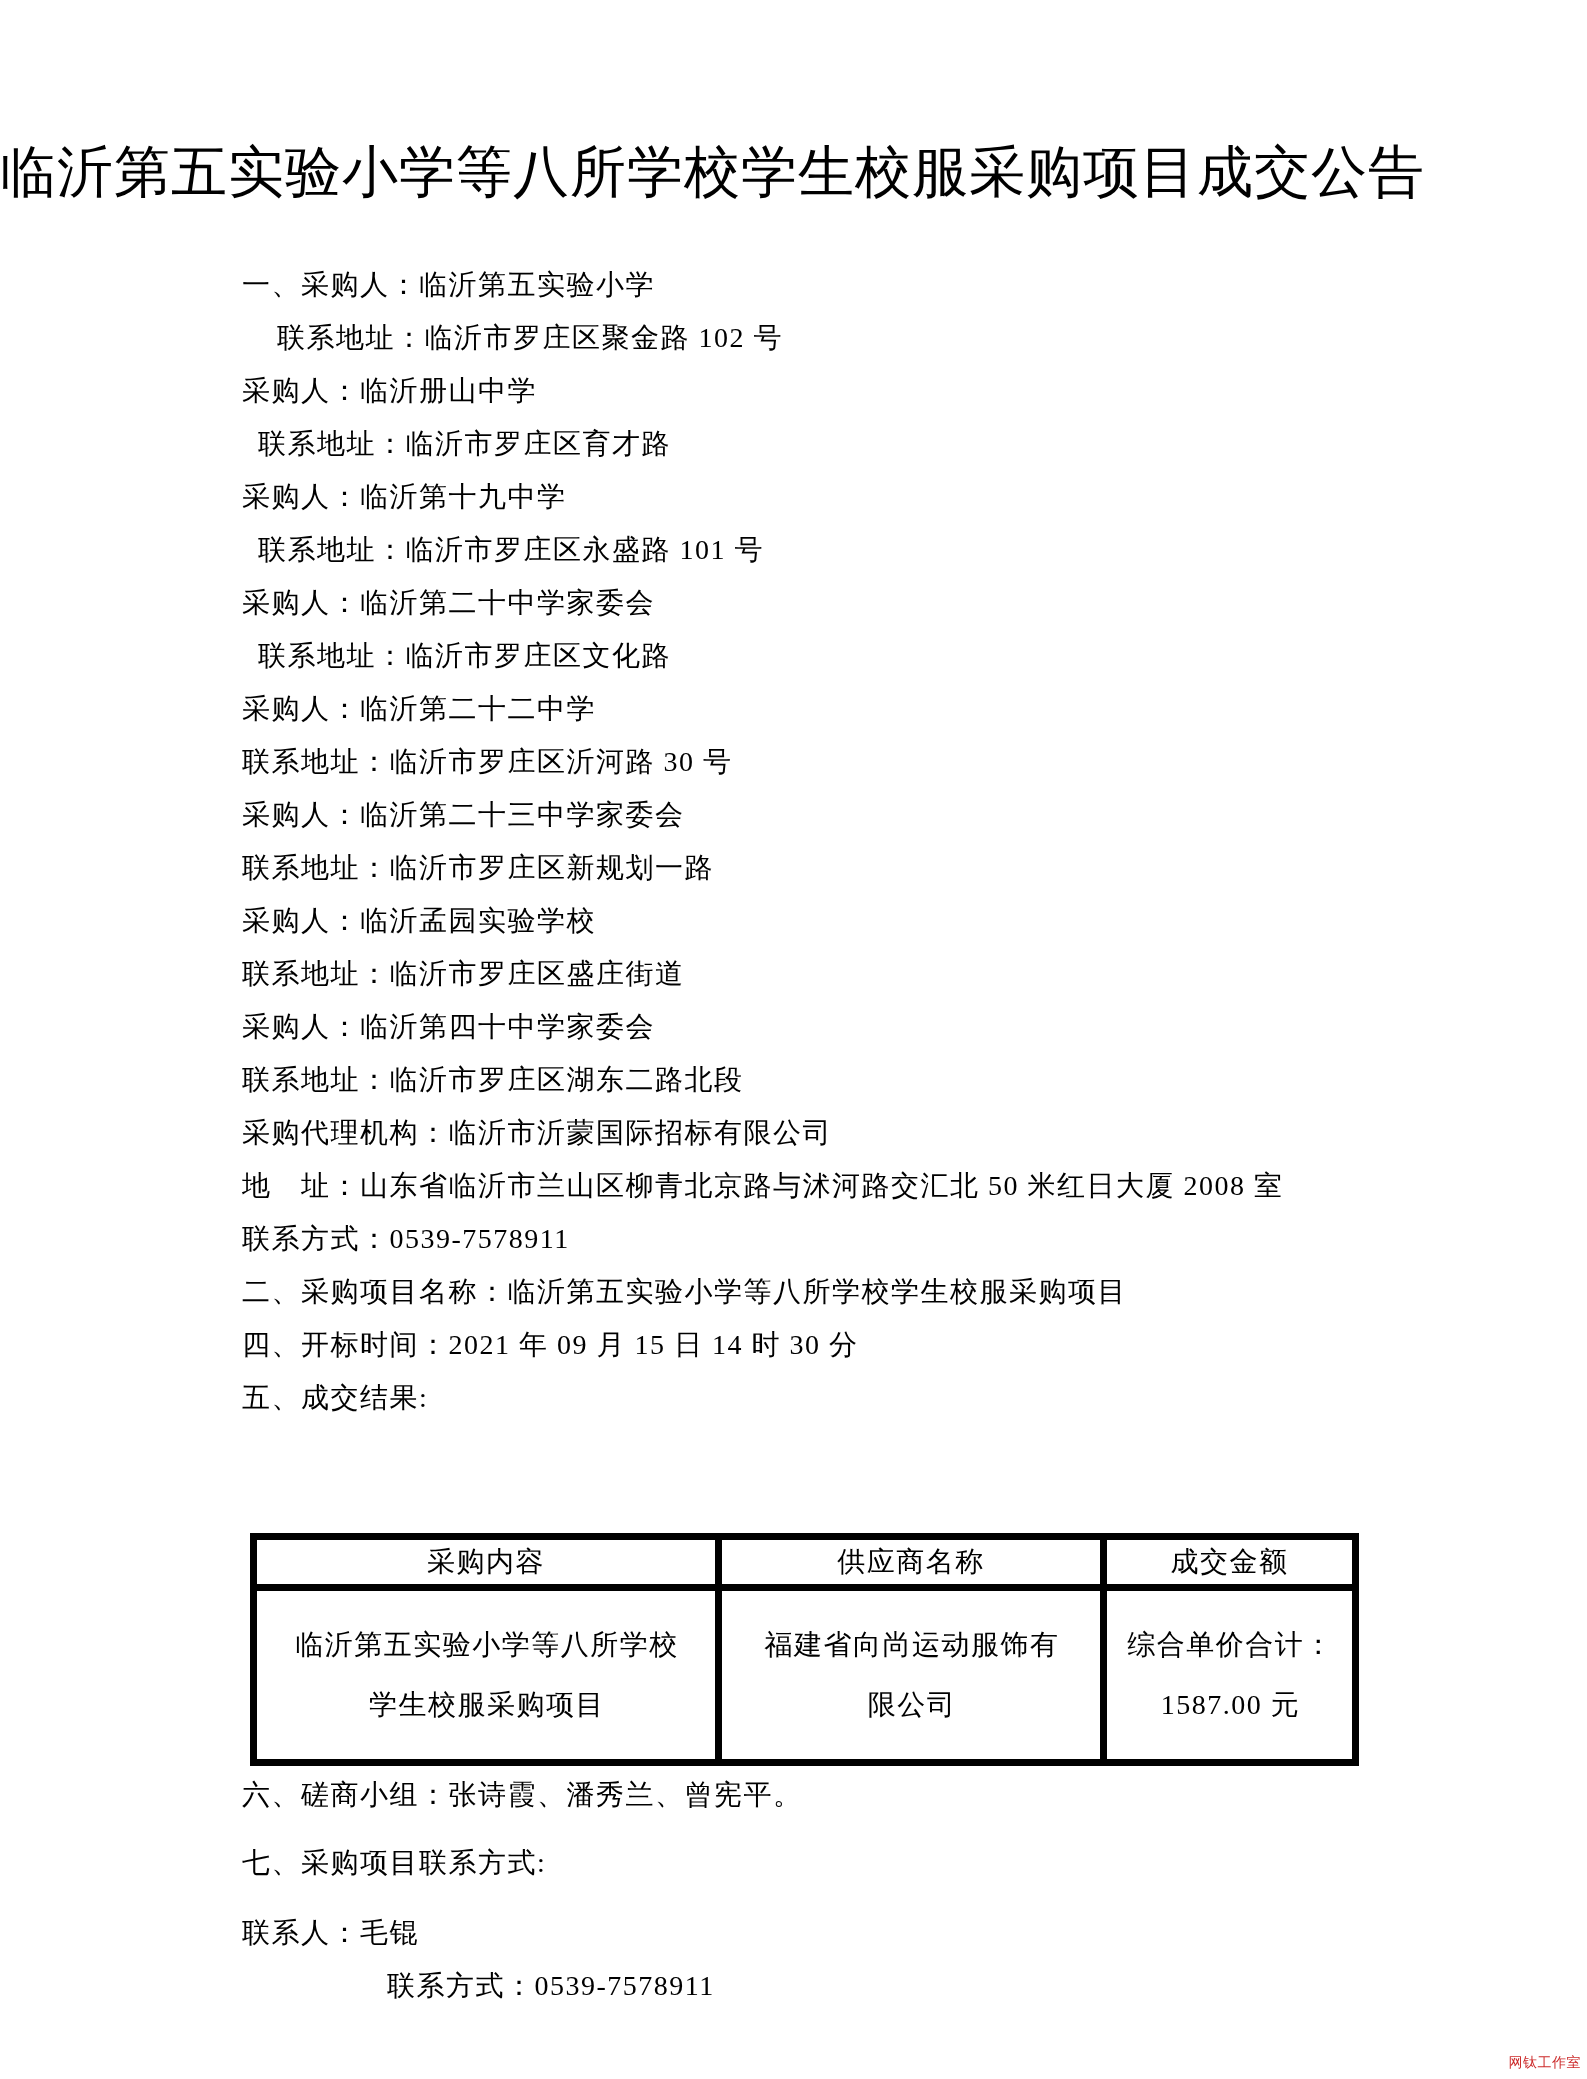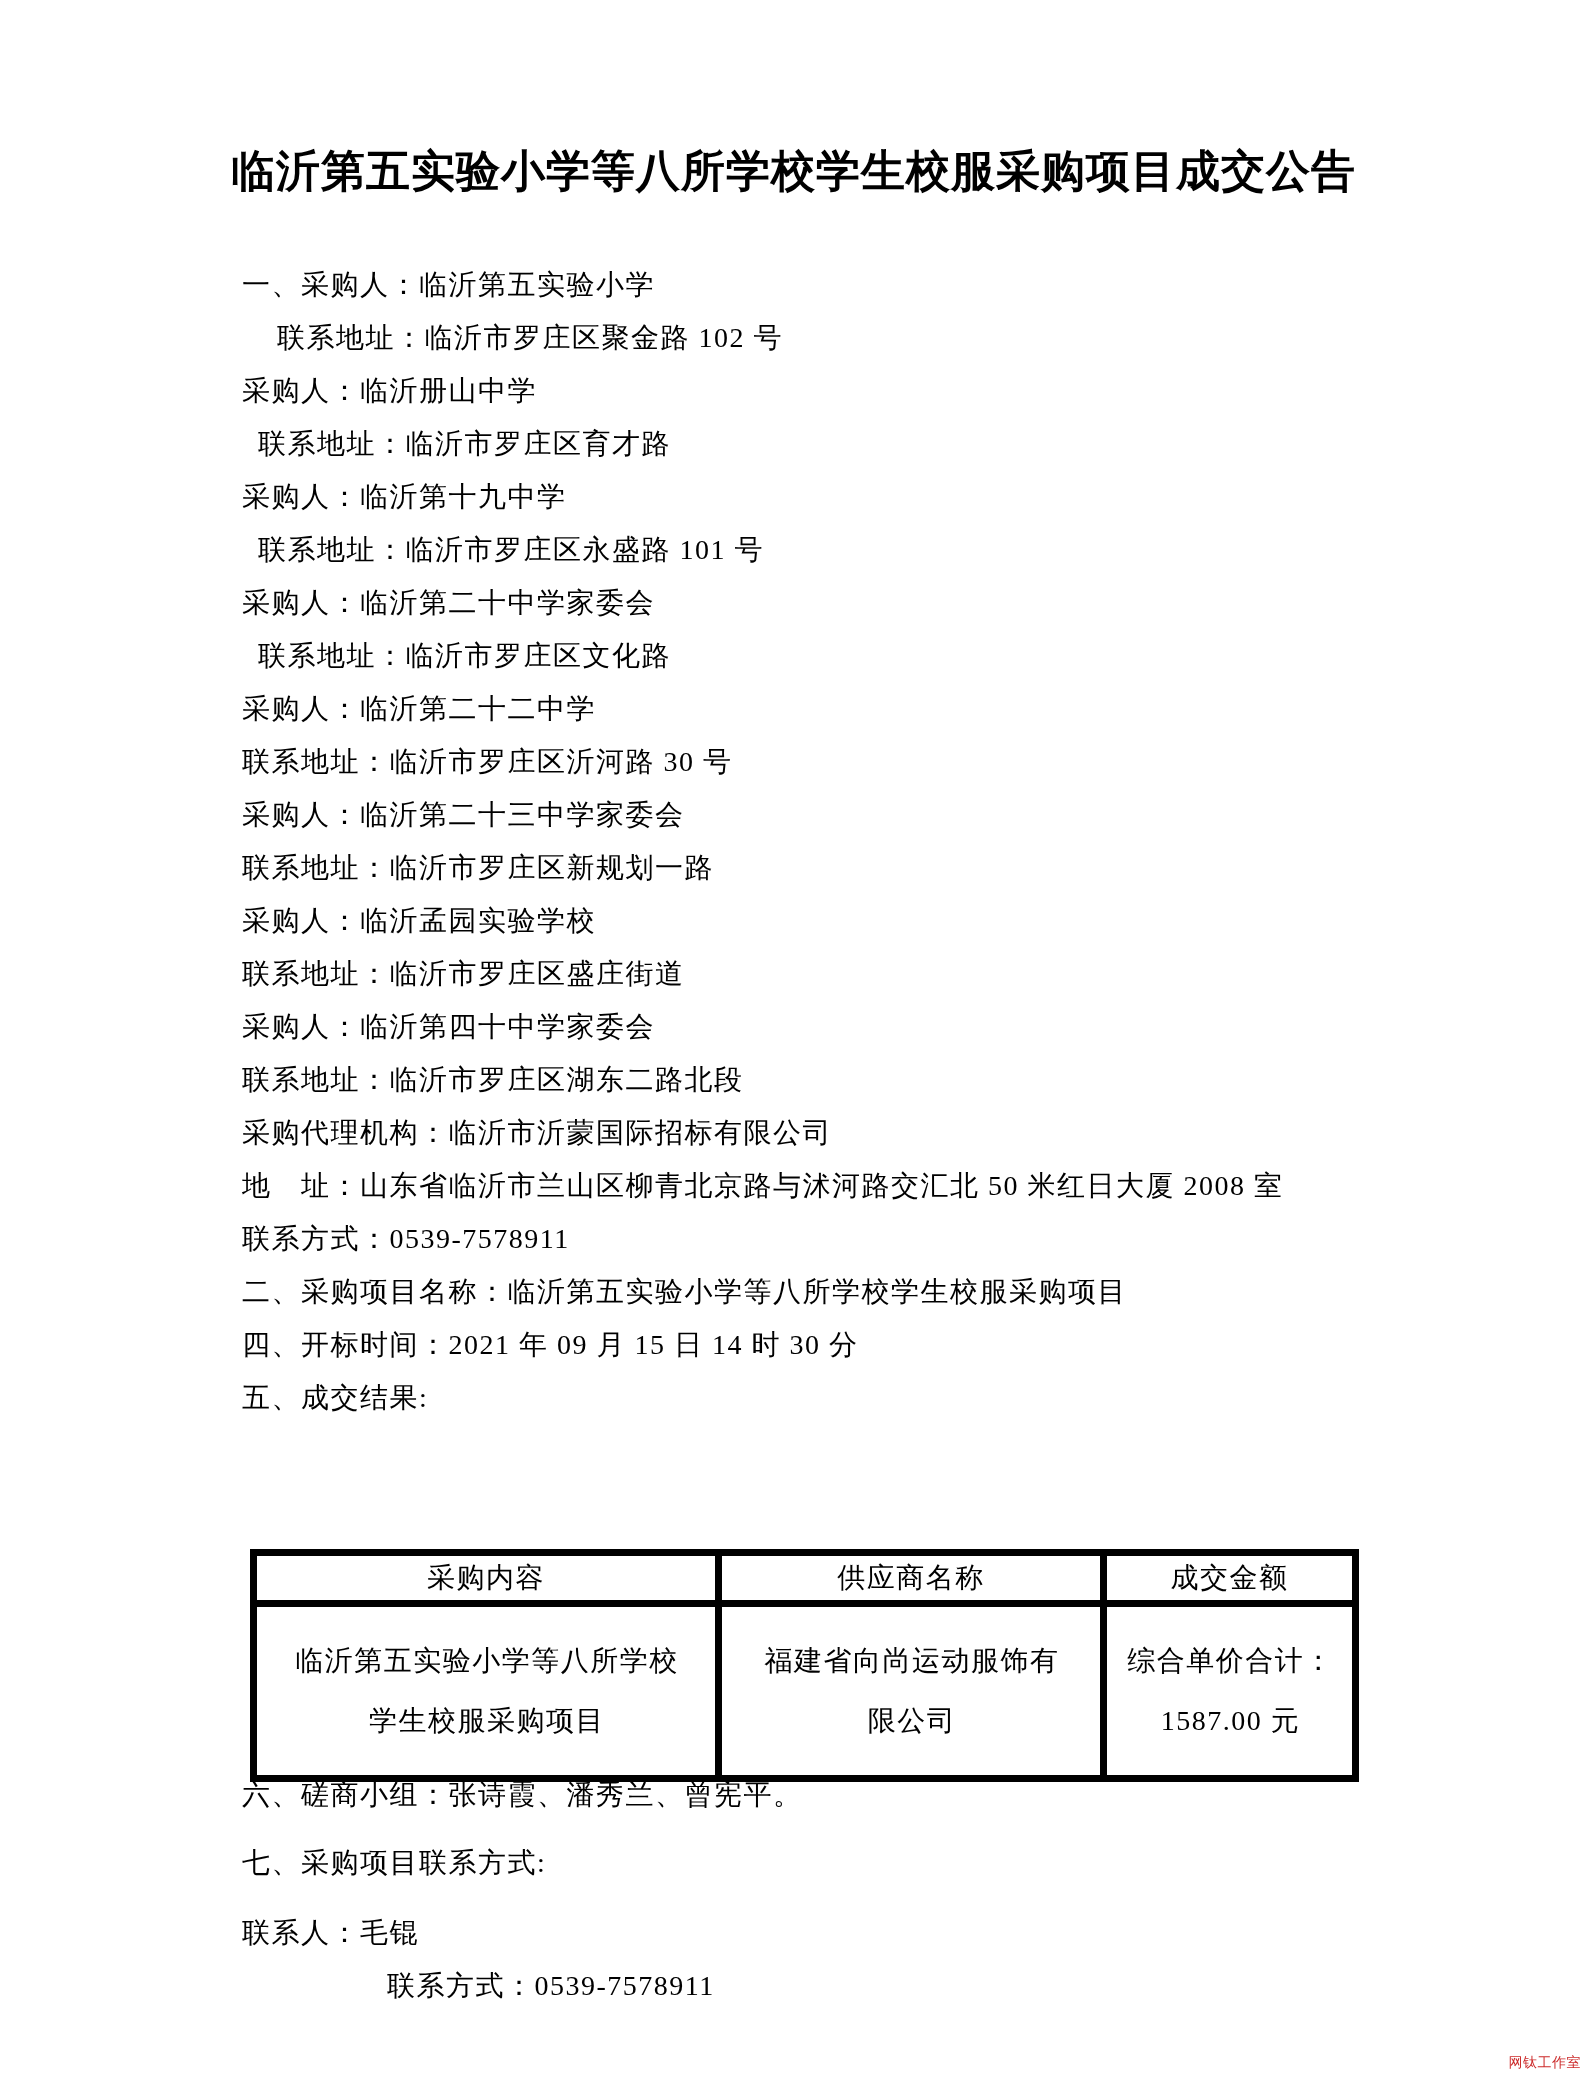--- a/index.html
+++ b/index.html
@@ -6,22 +6,21 @@
   .page {
     position:relative;
     width:1587px; height:2079px;
     background:#ffffff;
     font-family:"Liberation Serif","DejaVu Serif",serif;
     color:#000000;
     overflow:hidden;
   }
   .doc-title {
     position:absolute; top:146px; left:0; width:100%;
-    text-align:center;
-    font-size:44px; font-weight:bold;
+    font-size:56px; font-weight:normal;
     letter-spacing:1px;
     line-height:52px;
   }
   .body-block {
     position:absolute; top:258px; left:242px; right:60px;
   }
   .doc-line {
     font-size:28px;
     line-height:53px; height:53px;
     letter-spacing:1.5px;
@@ -29,21 +28,20 @@
   }
   .ind1 { padding-left:16px; }
   .ind2 { padding-left:35px; }
   table.result-table {
     position:absolute; top:1533px; left:250px;
     border-collapse:collapse;
     table-layout:fixed;
   }
   table.result-table, .result-table th, .result-table td {
     border:7px solid #000000;
-    margin-top:16px;
   }
   table.result-table { border-width:3px; }
   .result-table th {
     border-bottom-width:3px;
     font-weight:normal;
     font-size:28px;
     letter-spacing:1.5px;
     height:44px;
     text-align:center;
     vertical-align:middle;

